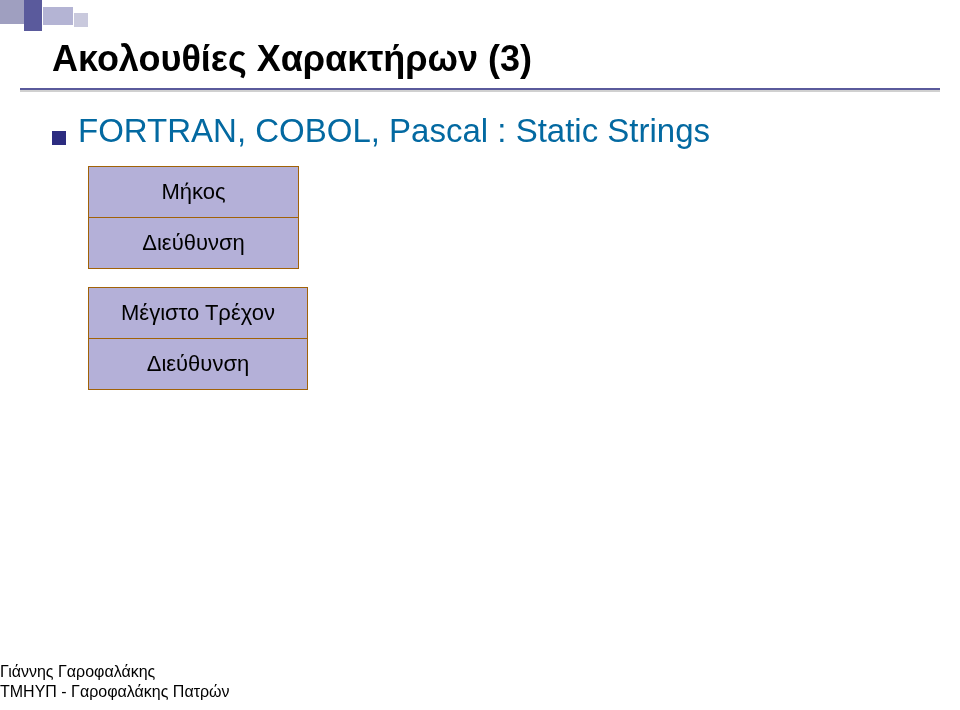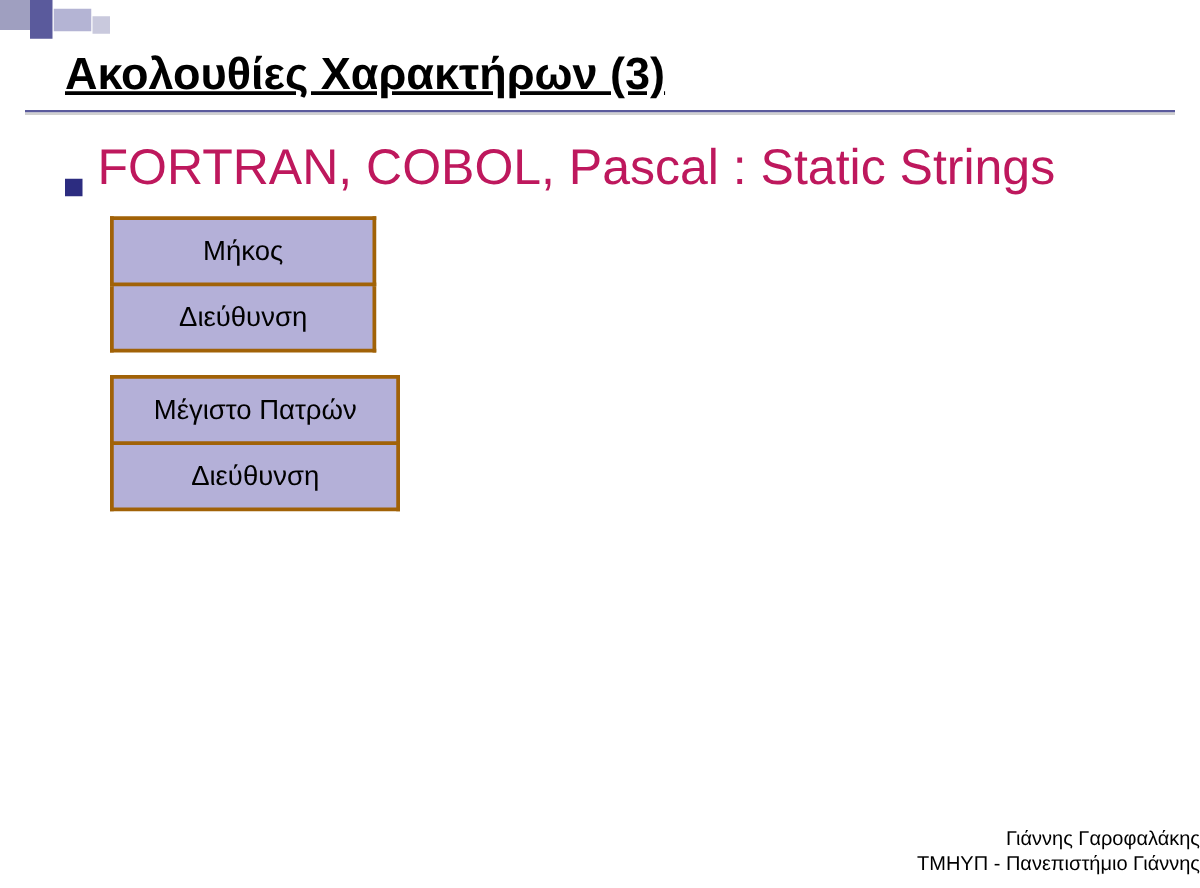--- a/index.html
+++ b/index.html
@@ -26,21 +26,20 @@
     .deco-b { width: 18px; height: 31px; background: #5a5a9c; margin-left: 0; }
     .deco-c { width: 30px; height: 18px; background: #b4b4d4; margin-left: 1px; margin-top: 7px; }
     .deco-d { width: 14px; height: 14px; background: #c9c9dd; margin-left: 1px; margin-top: 13px; }
     .title-row {
       position: absolute;
       top: 38px;
       left: 52px;
       font-size: 36px;
       font-weight: bold;
       color: #000;
-      text-decoration: underline;
     }
     .title-underline {
       position: absolute;
       top: 88px;
       left: 20px;
       width: 920px;
       height: 2px;
       background: #5a5a9c;
     }
     .title-underline-shadow {
@@ -52,60 +51,60 @@
       background: #d0d0d0;
     }
     .content {
       position: absolute;
       top: 112px;
       left: 52px;
       width: 860px;
     }
     .bullet-row {
       display: flex;
-      align-items: flex-end;
+      align-items: center;
       gap: 12px;
-      font-size: 40px;
-      color: #be185d;
+      font-size: 33px;
+      color: #0369a1;
     }
     .bullet-square {
       width: 14px;
       height: 14px;
       background: #2c2c80;
       flex-shrink: 0;
       margin-top: 14px;
     }
     .table-wrap {
       margin-top: 16px;
       margin-left: 36px;
     }
     .cell-table {
       border-collapse: collapse;
     }
     .cell-table td {
-      border: 3px solid #a16207;
+      border: 1px solid #a16207;
       background: #b4b0d8;
       font-size: 22px;
       text-align: center;
       padding: 12px 32px;
       min-width: 210px;
     }
     .second-bullet {
       margin-top: 52px;
     }
     .table-wrap-2 {
       margin-top: 18px;
       margin-left: 36px;
     }
     .footer {
       position: absolute;
       bottom: 8px;
       left: 0;
       width: 960px;
-      text-align: right;
+      text-align: left;
       font-size: 16px;
       color: #000;
       line-height: 1.25;
     }
   </style>
 </head>
 <body>
 
 <div class="deco-top">
   <div class="deco-a"></div>
@@ -136,27 +135,27 @@
           </tr>
     </tbody>
       </table>
   </div>
 
 
   <div class="table-wrap-2">
     <table class="cell-table">
       <tbody>
           <tr>
-            <td>Μέγιστο Πατρών</td>
+            <td>Μέγιστο Τρέχον</td>
           </tr>
       <tr>
             <td>Διεύθυνση</td>
           </tr>
     </tbody>
       </table>
   </div>
 
 </div>
 
 <div class="footer">
   <div>Γιάννης Γαροφαλάκης</div>
-  <div>ΤΜΗΥΠ - Πανεπιστήμιο Γιάννης</div>
+  <div>ΤΜΗΥΠ - Γαροφαλάκης Πατρών</div>
 </div>
 
 </body></html>

